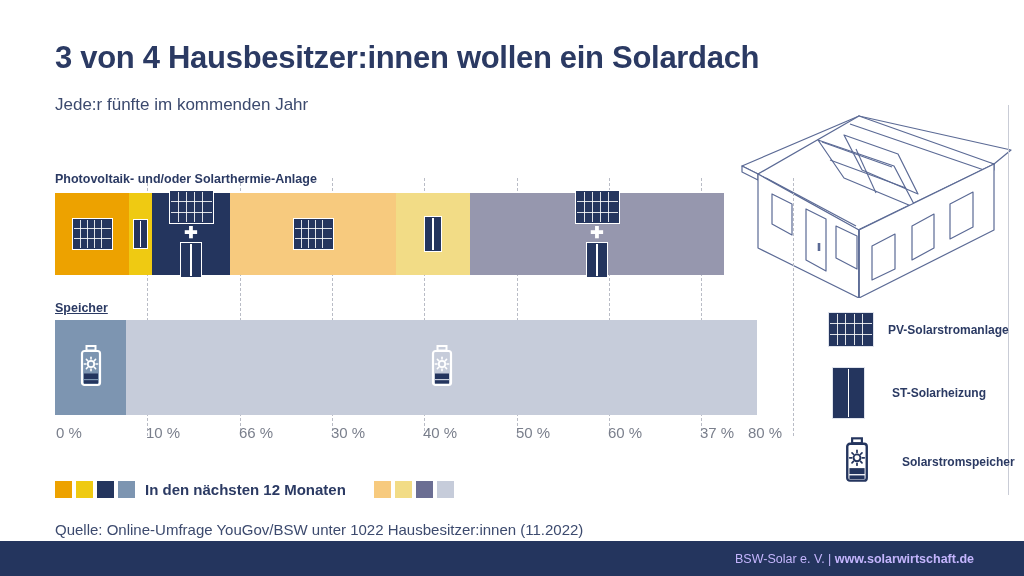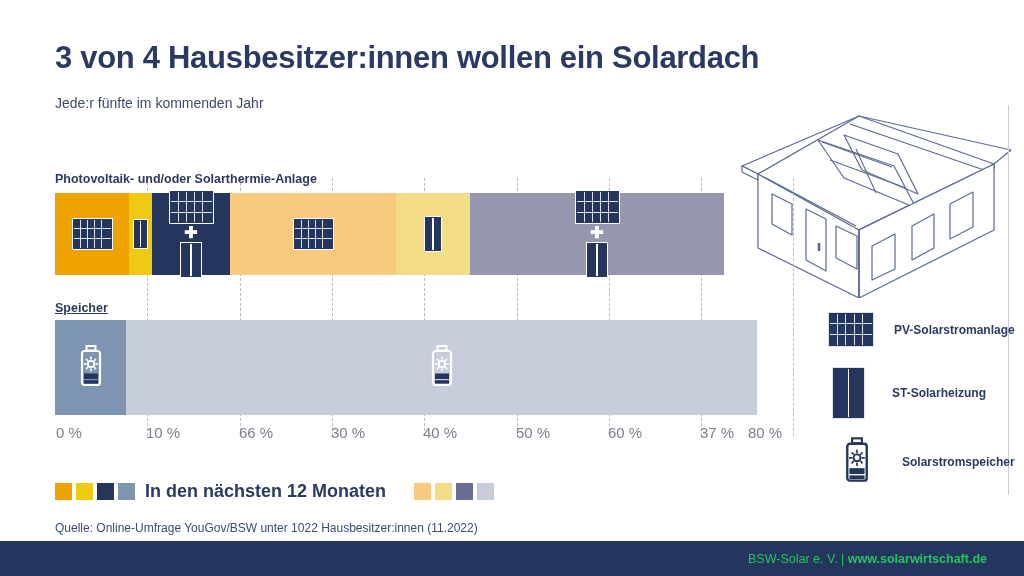--- a/index.html
+++ b/index.html
@@ -11,21 +11,21 @@
     position:relative;
   }
   
   #title{
     position:absolute; left:55px; top:40px;
     font-size:31px; font-weight:bold; letter-spacing:-0.3px;
     color:#2b3a63; white-space:nowrap;
   }
   #subtitle{
     position:absolute; left:55px; top:95px;
-    font-size:14px; font-weight:normal; color:#3c4a6e;
+    font-size:17px; font-weight:normal; color:#3c4a6e;
     white-space:nowrap;
   }
 
   
   #chart{ position:absolute; left:0; top:0; width:1024px; height:576px; }
 
   .grid-line{
     position:absolute; top:178px; height:258px; width:1px;
     border-left:1px dashed #b9bcc6;
   }
@@ -49,33 +49,33 @@
   .pv-panel .hline{ position:absolute; left:1px; right:1px; height:1px; background:#ffffff; opacity:.85;}
   .st-coll{ position:relative; background:#24355e; border:1.5px solid #ffffff; display:flex; }
   .st-coll .gap{ position:absolute; top:1px; bottom:1px; width:1.5px; background:#ffffff; left:50%; margin-left:-0.75px;}
   .combo{ display:flex; flex-direction:column; align-items:center; }
   .plus{ color:#ffffff; font-weight:bold; line-height:1; }
 
   
   #legend{ position:absolute; left:55px; top:481px; display:flex; align-items:center; gap:0px; }
   .lg-group{ display:flex; align-items:center; }
   .lg-sw{ width:17px; height:17px; margin-right:4px; }
-  .lg-text{ font-size:18px; font-weight:bold; color:#2b3a63; margin-left:6px; margin-right:28px; white-space:nowrap;text-align:center;}
+  .lg-text{ font-size:15px; font-weight:bold; color:#2b3a63; margin-left:6px; margin-right:28px; white-space:nowrap;text-align:center;}
 
   #source{
     position:absolute; left:55px; top:521px;
-    font-size:12px; color:#3c4a6e; white-space:nowrap;
+    font-size:15px; color:#3c4a6e; white-space:nowrap;
   }
 
   
   #footer{
     position:absolute; left:0; bottom:0; width:1024px; height:35px;
     background:#24355e; display:flex; align-items:center; justify-content:flex-end;
   }
-  #footer .ftxt{ font-size:12.5px; color:#22c55e; margin-right:37px; white-space:nowrap;}
+  #footer .ftxt{ font-size:12.5px; color:#c4b5fd; margin-right:50px; white-space:nowrap;}
   #footer .ftxt b{ font-weight:bold; }
 
   
   #icon-legend{ position:absolute; left:828px; top:312px; width:196px; }
   .il-row{ position:absolute; display:flex; align-items:center; }
   .il-label{ font-size:12px; font-weight:bold; color:#2b3a63; margin-left:14px; white-space:nowrap;}
 
   #divider{ position:absolute; left:1008px; top:105px; width:1px; height:390px; background:#c9ccd6; }
 
   #house{ position:absolute; left:726px; top:108px; }
@@ -282,21 +282,21 @@
     <div class="lg-sw" style="background:#F2DC86"></div>
     <div class="lg-sw" style="background:#6B6E93"></div>
     <div class="lg-sw" style="background:#C6CCDA"></div>
   </div>
 </div>
 
 <div id="source">Quelle: Online-Umfrage YouGov/BSW unter 1022 Hausbesitzer:innen (11.2022)</div>
 
 <div id="icon-legend">
 
-  <div class="il-row" style="top:0px;left:0px;gap:6px;">
+  <div class="il-row" style="top:0px;left:0px;">
     <div class="pv-panel" style="width:44px;height:33px;border-color:#dfe3ec;">
       <div class="hline" style="top:10px"></div>
         <div class="hline" style="top:21px"></div>
       <div class="vline" style="left:8px"></div>
         <div class="vline" style="left:16px"></div>
       <div class="vline" style="left:25px"></div>
         <div class="vline" style="left:33px"></div>
     </div>
     <div class="il-label">PV-Solarstromanlage</div>
   </div>

